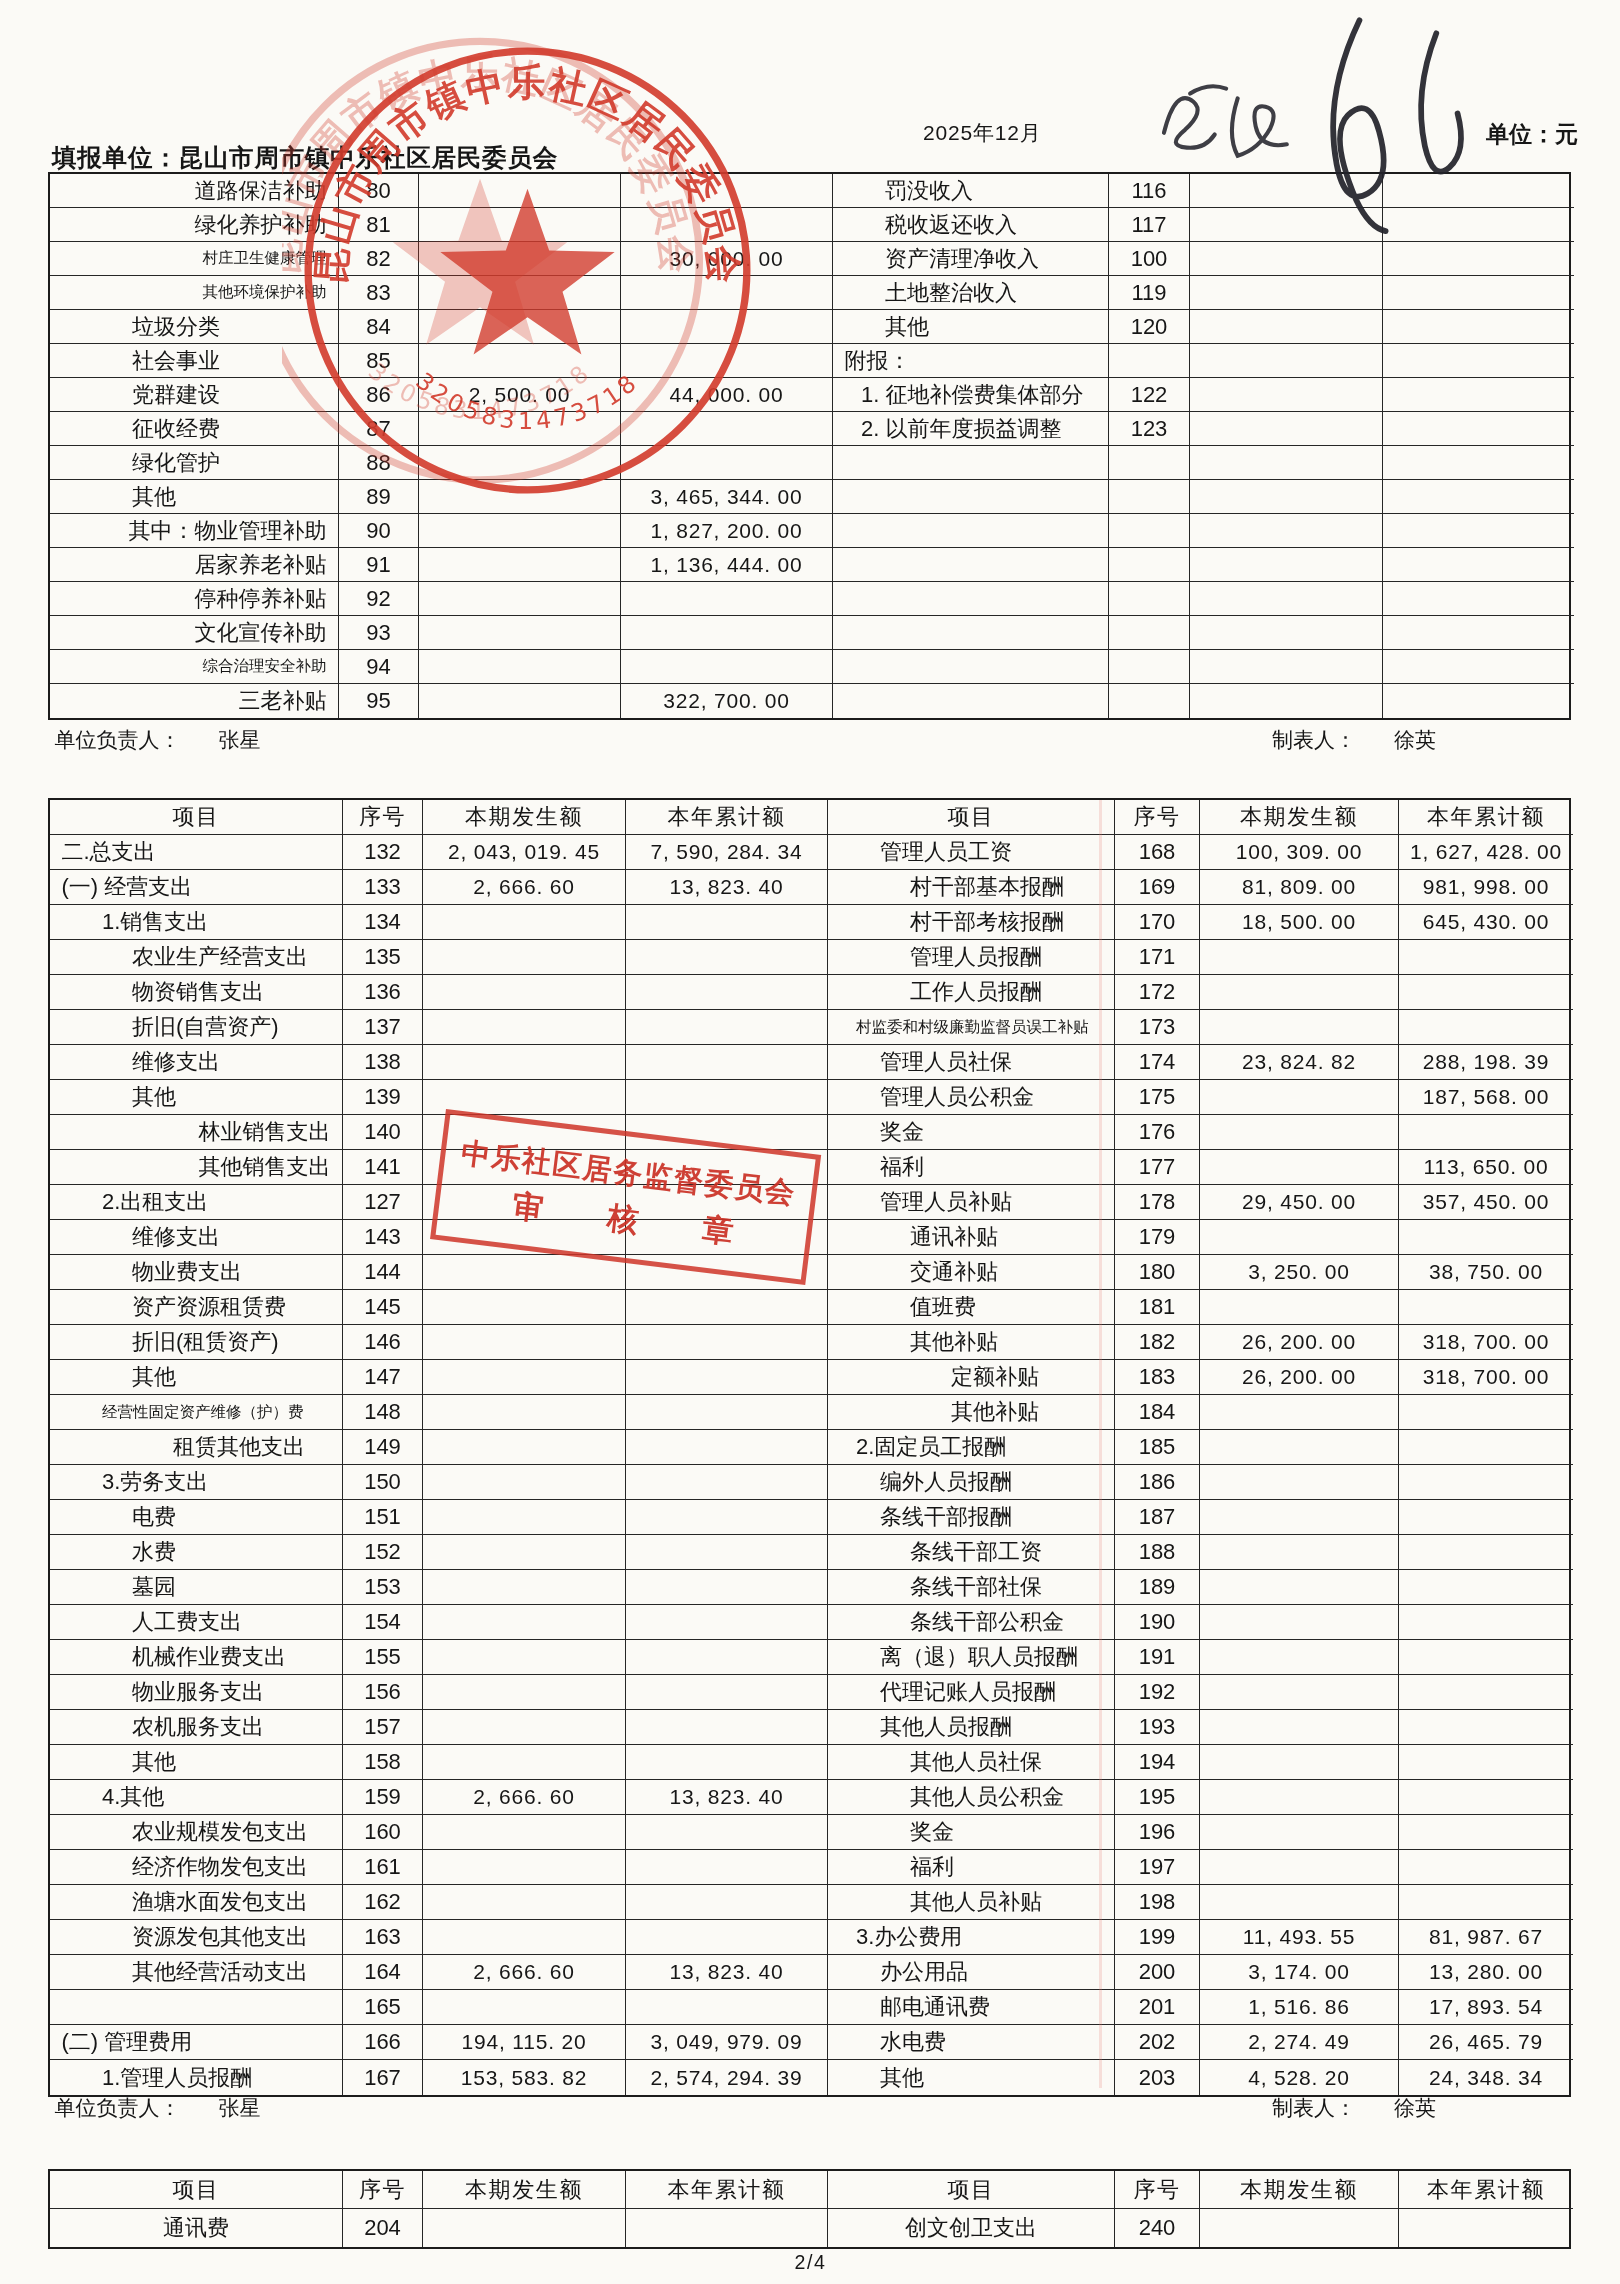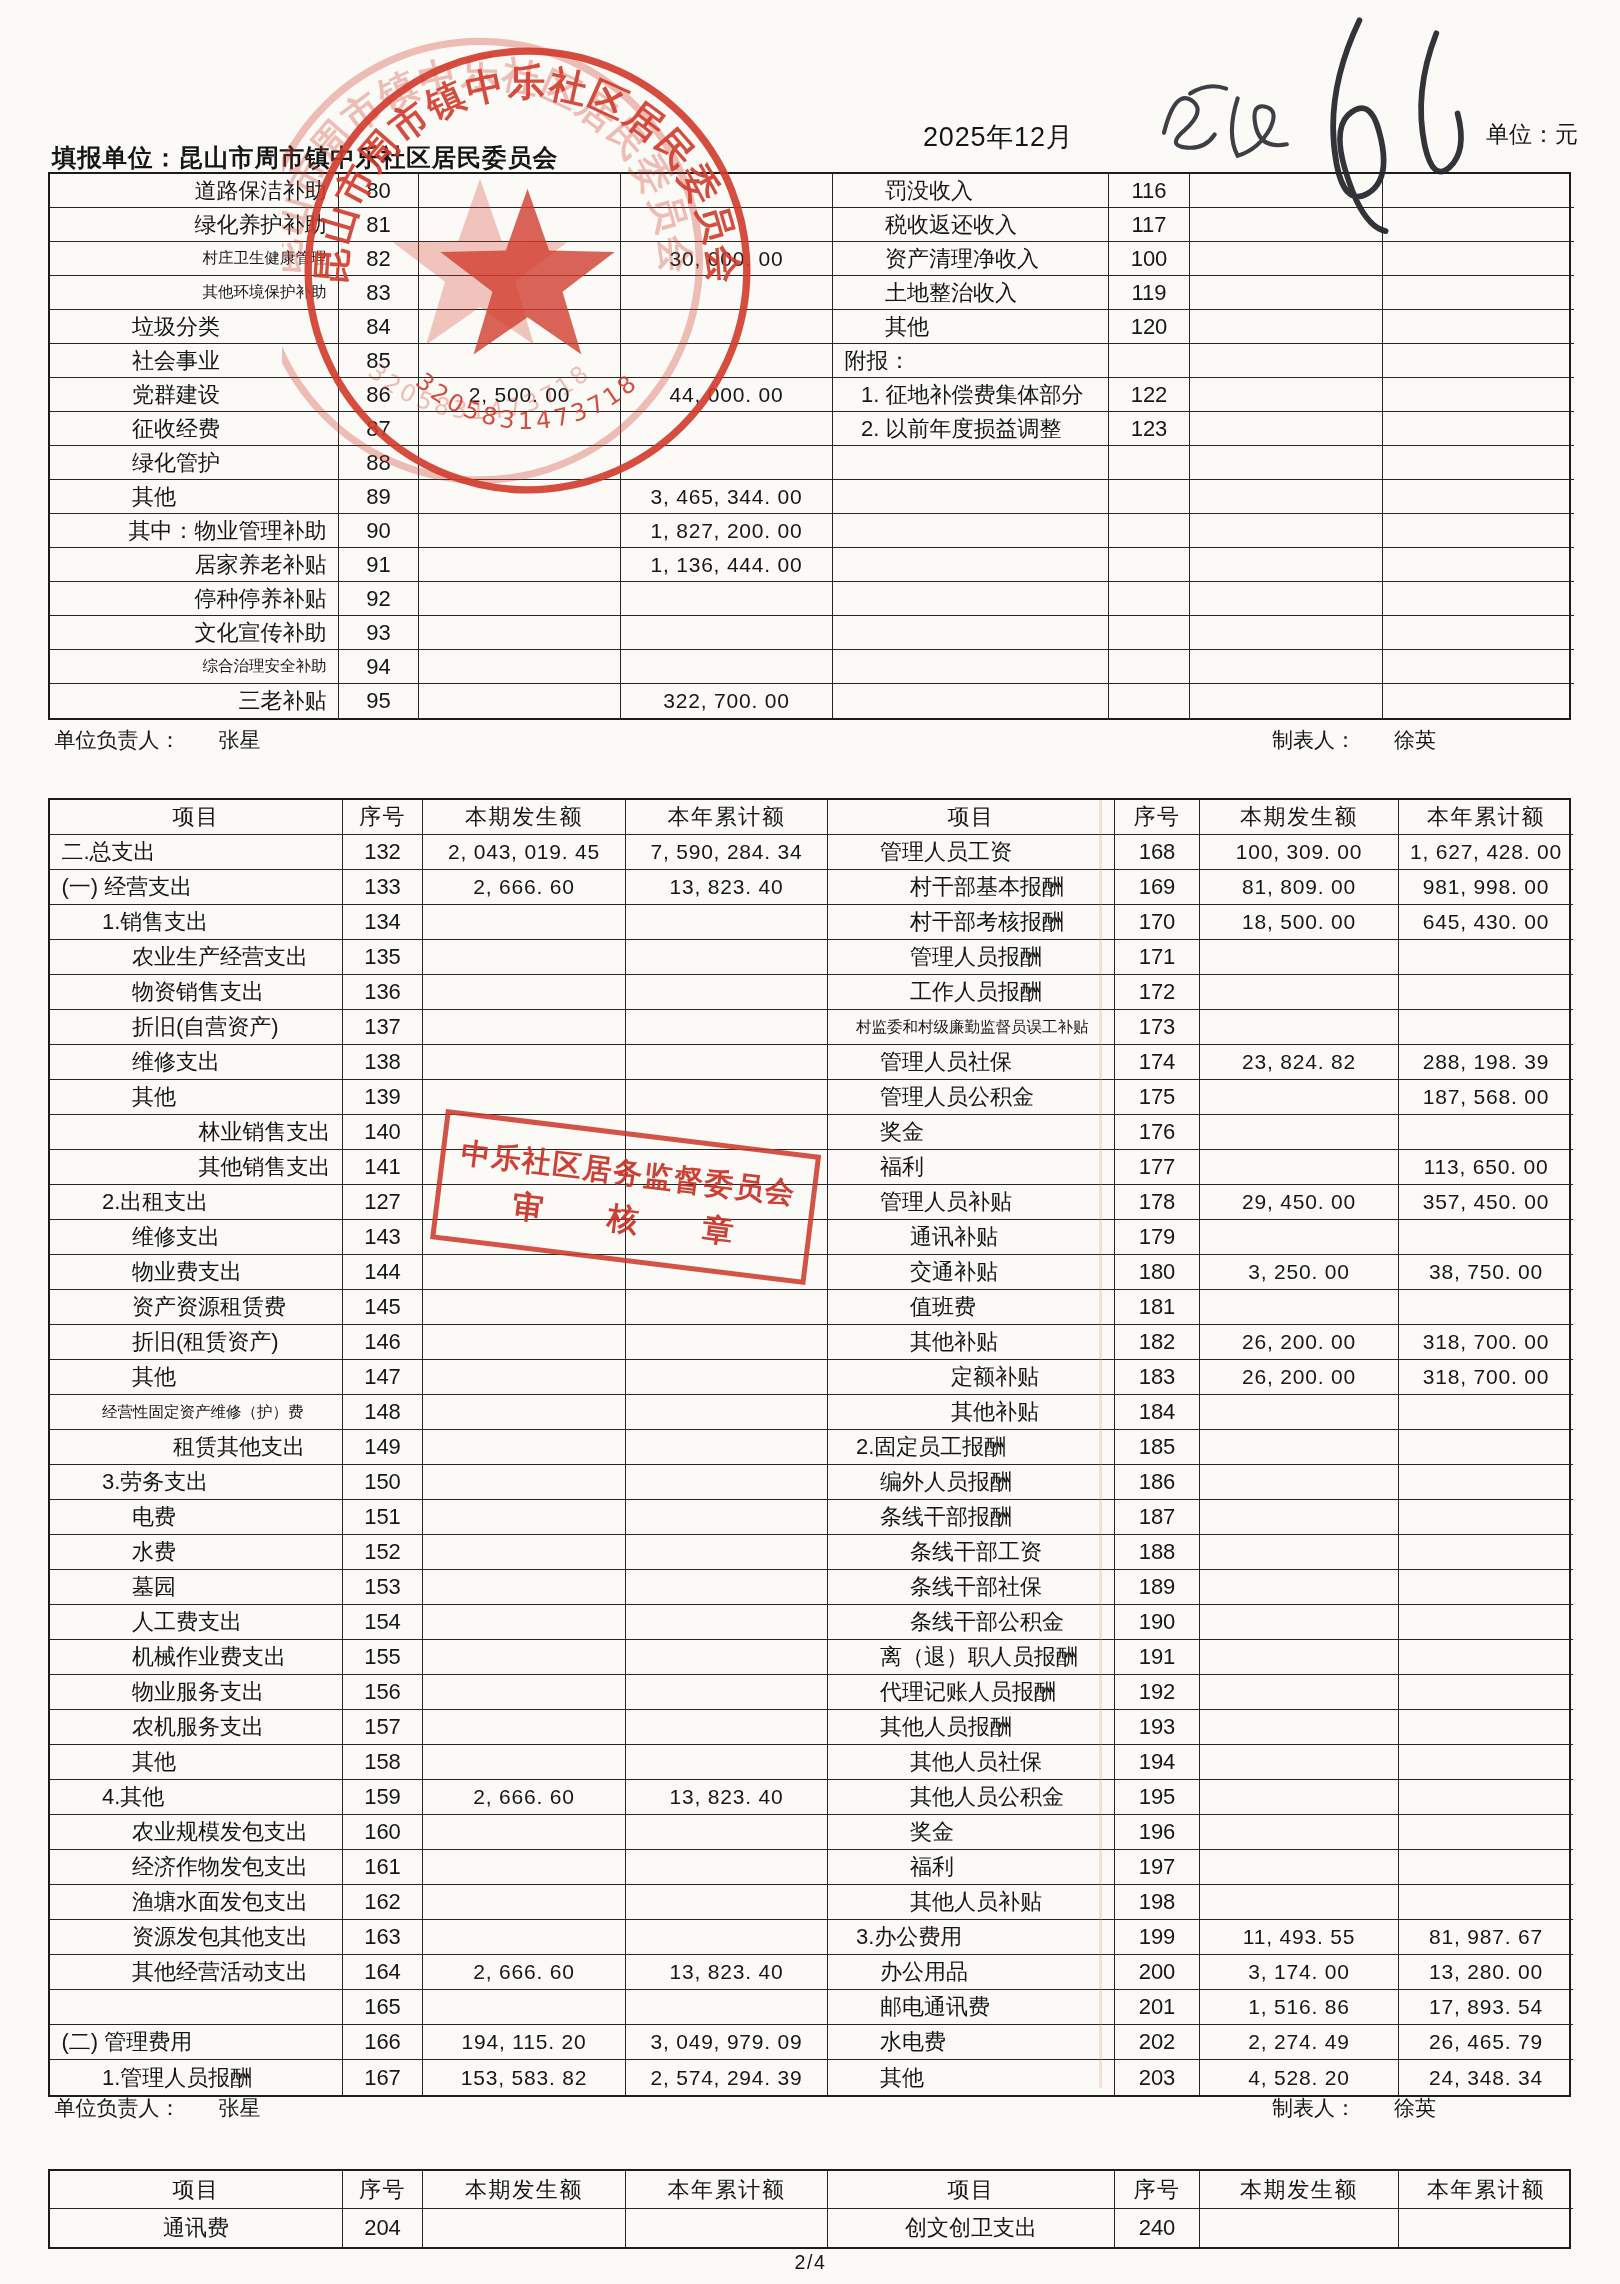--- a/index.html
+++ b/index.html
@@ -1,22 +1,22 @@
 <!DOCTYPE html>
 <html style="font-size:13px"><head>
 <meta charset="utf-8">
 <style>
   html,body{margin:0;padding:0;background:#e9e7e2;}
   .page{position:relative;width:1621px;height:2284px;background:#fbfaf6;overflow:hidden;
         font-family:"Liberation Sans","DejaVu Sans",sans-serif;color:#161616;}
   
   .title{position:absolute;top:51px;left:0;right:0;text-align:center;
          font-size:38px;font-weight:700;letter-spacing:9.8px;}
-  .date{position:absolute;top:119px;left:923px;font-size:27px;letter-spacing:0.8px;}
-  .unit{position:absolute;top:119px;right:43px;font-size:23px;}
+  .date{position:absolute;top:119px;left:923px;font-size:21px;letter-spacing:0.8px;}
+  .unit{position:absolute;top:119px;right:43px;font-size:23px;font-weight:bold;}
   .org-line{position:absolute;top:141px;left:52px;font-size:24.5px;font-weight:700;letter-spacing:0.8px;}
   
   .tbl{position:absolute;left:48px;width:1523px;border:2.5px solid #1c1c1c;display:flex;z-index:1;box-sizing:border-box;}
   .t1{top:172px;}
   .t2{top:798px;}
   .t3{top:2169px;}
   .half{display:grid;box-sizing:border-box;}
   .t1 .half{grid-auto-rows:34px;}
   .t2 .half{grid-auto-rows:35px;}
   .t3 .half{grid-auto-rows:38px;}

